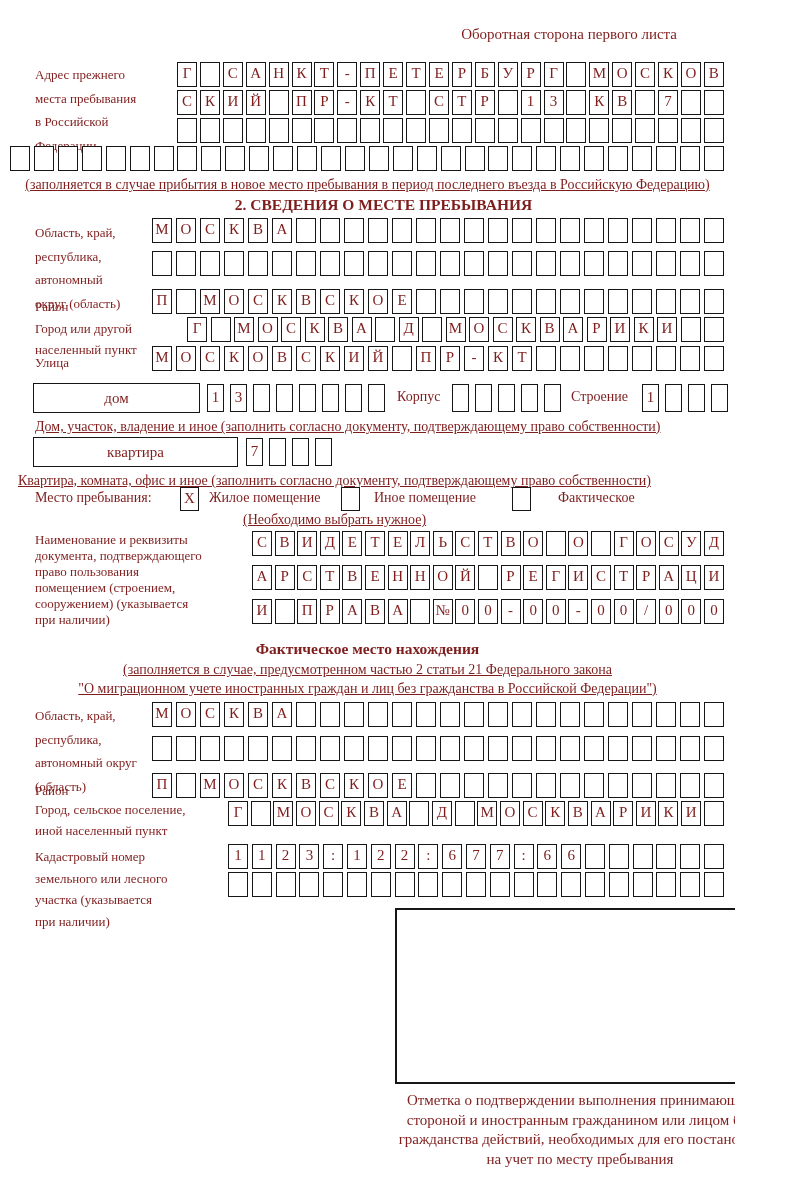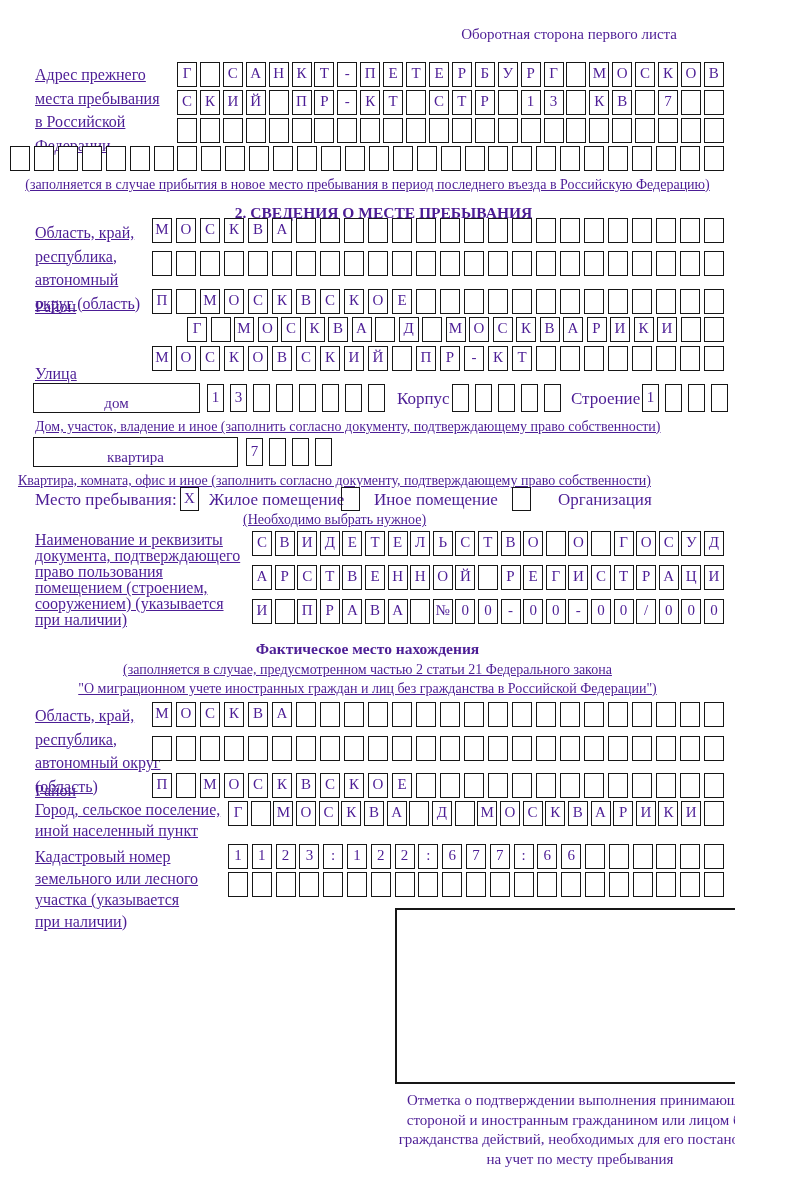--- a/index.html
+++ b/index.html
@@ -1,43 +1,43 @@
 <!DOCTYPE html>
 <html><head>
 <meta charset="utf-8">
 <style>
   html,body{margin:0;padding:0;background:#fff;}
   .sheet{
     position:relative;width:735px;height:1180px;background:#fff;overflow:hidden;
-    font-family:"Liberation Serif","DejaVu Serif",serif;color:#4c1d95;
+    font-family:"Liberation Serif","DejaVu Serif",serif;color:#7f1d1d;
   }
   .hdr{position:absolute;font-size:15px;white-space:nowrap;}
-  .lbl{position:absolute;font-size:16px;white-space:pre-line;line-height:23.5px;text-decoration:underline;}
+  .lbl{position:absolute;font-size:13px;white-space:pre-line;line-height:23.5px;}
   .lh21{line-height:20.5px;}
   .lh18{line-height:16px;}
   .lh22{line-height:21.5px;}
   .note{position:absolute;font-size:14px;white-space:nowrap;text-decoration:underline;}
   .center{left:0;right:0;text-align:center;white-space:normal;}
   .title{position:absolute;left:0;right:0;text-align:center;font-size:15.5px;font-weight:bold;white-space:nowrap;}
   .boxrow{position:absolute;display:flex;justify-content:space-between;right:11px;}
   .cellgroup{position:absolute;display:flex;gap:6px;}
   .cell{
     box-sizing:border-box;flex:none;width:20px;height:25px;border:1.8px solid #161616;
     background:#fff;font-size:15px;line-height:21px;text-align:center;
   }
   .cell.tall{width:17px;height:28px;line-height:24px;}
   .labelbox{
     position:absolute;box-sizing:border-box;height:30px;border:1.8px solid #161616;
-    display:flex;align-items:flex-end;justify-content:center;font-size:15px;
+    display:flex;align-items:center;justify-content:center;font-size:15px;
   }
   .chk{
     position:absolute;box-sizing:border-box;width:19px;height:24px;border:1.8px solid #161616;
     font-size:15px;line-height:20px;text-align:center;
   }
-  .opt{position:absolute;font-size:17px;white-space:nowrap;}
+  .opt{position:absolute;font-size:14px;white-space:nowrap;}
   .stampbox{position:absolute;box-sizing:border-box;border:2px solid #161616;background:#fff;}
   .caption{position:absolute;font-size:15px;line-height:19.5px;text-align:center;white-space:pre-line;}
 </style>
 </head>
 <body>
 
 <div class="sheet">
 
   <div class="hdr" style="top:26px;right:58px;">Оборотная сторона первого листа</div>
 
@@ -150,21 +150,21 @@
       <span class="cell"></span>
       <span class="cell"></span>
       <span class="cell"></span>
       <span class="cell"></span>
       <span class="cell"></span>
       <span class="cell"></span>
       <span class="cell"></span>
     </div>
   <div class="note center" style="top:177px;">(заполняется в случае прибытия в новое место пребывания в период последнего въезда в Российскую Федерацию)</div>
 
-  <div class="title" style="top:204px;padding-left:32px;">2. СВЕДЕНИЯ О МЕСТЕ ПРЕБЫВАНИЯ</div>
+  <div class="title" style="top:196px;padding-left:32px;">2. СВЕДЕНИЯ О МЕСТЕ ПРЕБЫВАНИЯ</div>
 
   <div class="lbl" style="left:35px;top:221px;">Область, край,
 республика,
 автономный
 округ (область)</div>
   <div class="boxrow" style="left:152px;top:218px;">
       <span class="cell">М</span>
       <span class="cell">О</span>
       <span class="cell">С</span>
       <span class="cell">К</span>
@@ -237,20 +237,22 @@
       <span class="cell"></span>
       <span class="cell"></span>
       <span class="cell"></span>
       <span class="cell"></span>
       <span class="cell"></span>
       <span class="cell"></span>
       <span class="cell"></span>
       <span class="cell"></span>
     </div>
 
+  <div class="lbl lh21" style="left:35px;top:319px;">Город или другой
+населенный пункт</div>
   <div class="boxrow" style="left:187px;top:317px;">
       <span class="cell">Г</span>
       <span class="cell"></span>
       <span class="cell">М</span>
       <span class="cell">О</span>
       <span class="cell">С</span>
       <span class="cell">К</span>
       <span class="cell">В</span>
       <span class="cell">А</span>
       <span class="cell"></span>
@@ -263,21 +265,21 @@
       <span class="cell">В</span>
       <span class="cell">А</span>
       <span class="cell">Р</span>
       <span class="cell">И</span>
       <span class="cell">К</span>
       <span class="cell">И</span>
       <span class="cell"></span>
       <span class="cell"></span>
     </div>
 
-  <div class="lbl" style="left:35px;top:362px;">Улица</div>
+  <div class="lbl" style="left:35px;top:351px;">Улица</div>
   <div class="boxrow" style="left:152px;top:346px;">
       <span class="cell">М</span>
       <span class="cell">О</span>
       <span class="cell">С</span>
       <span class="cell">К</span>
       <span class="cell">О</span>
       <span class="cell">В</span>
       <span class="cell">С</span>
       <span class="cell">К</span>
       <span class="cell">И</span>
@@ -338,21 +340,21 @@
       <span class="cell tall"></span>
     </div>
   <div class="note" style="left:18px;top:473px;">Квартира, комната, офис и иное (заполнить согласно документу, подтверждающему право собственности)</div>
 
   <div class="opt" style="left:35px;top:490px;">Место пребывания:</div>
   <div class="chk" style="left:180px;top:487px;">X</div>
   <div class="opt" style="left:209px;top:490px;">Жилое помещение</div>
   <div class="chk" style="left:341px;top:487px;"></div>
   <div class="opt" style="left:374px;top:490px;">Иное помещение</div>
   <div class="chk" style="left:512px;top:487px;"></div>
-  <div class="opt" style="left:558px;top:490px;">Организация</div>
+  <div class="opt" style="left:558px;top:490px;">Фактическое</div>
   <div class="note" style="left:243px;top:512px;">(Необходимо выбрать нужное)</div>
 
   <div class="lbl lh18" style="left:35px;top:532px;">Наименование и реквизиты
 документа, подтверждающего
 право пользования
 помещением (строением,
 сооружением) (указывается
 при наличии)</div>
   <div class="boxrow" style="left:252px;top:531px;">
       <span class="cell">С</span>

